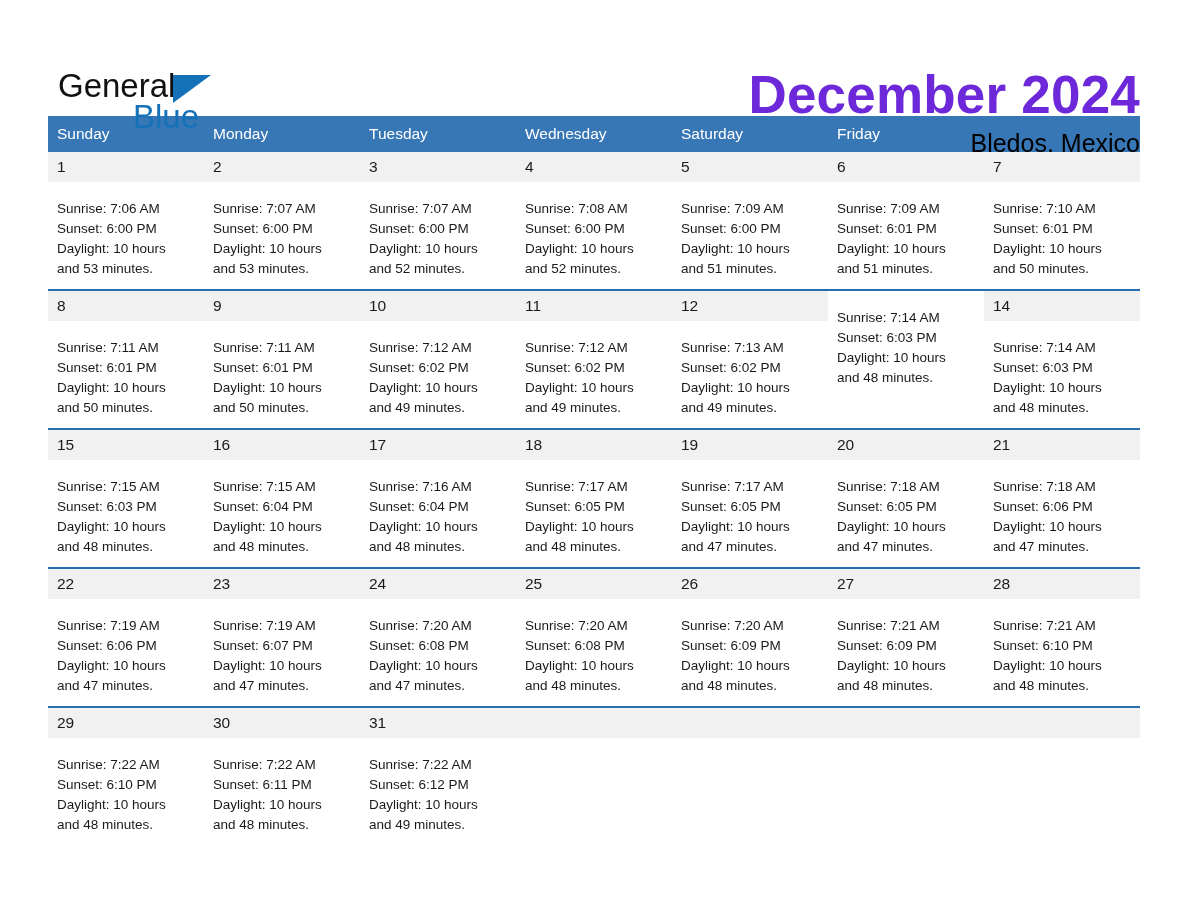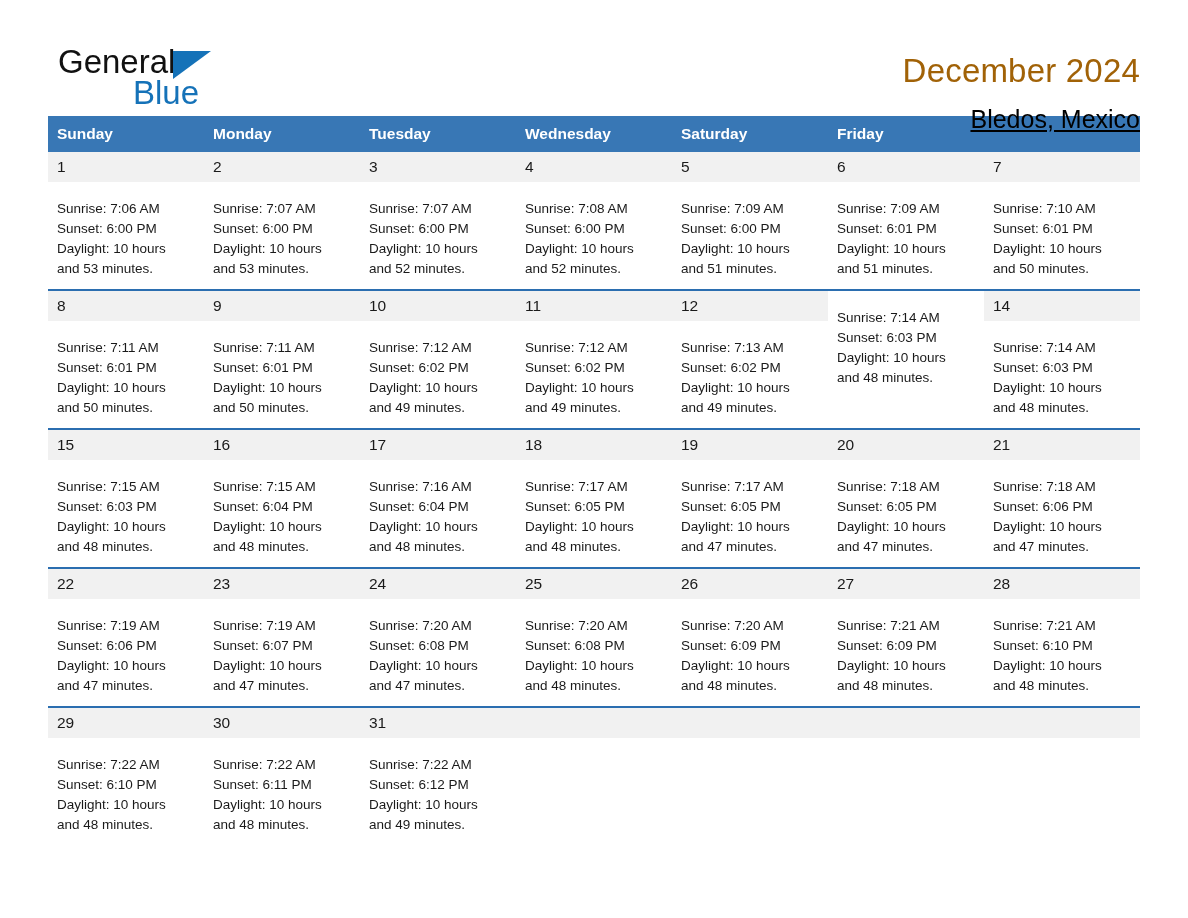--- a/index.html
+++ b/index.html
@@ -15,21 +15,21 @@
     position: relative;
     padding: 0 48px;
     background: #ffffff;
   }
 
   
   .header {
     display: flex;
     align-items: flex-start;
     justify-content: space-between;
-    padding-top: 44px;
+    padding-top: 68px;
     height: 116px;
   }
   .brand {
     position: relative;
     width: 260px;
     height: 72px;
     padding-left: 10px;
   }
   .brand-line1 {
     font-size: 33px;
@@ -50,42 +50,41 @@
   .brand-line2 {
     font-size: 33px;
     color: #1572b8;
     line-height: 34px;
     margin-left: 75px;
     display: block;
     margin-top: -4px;
   }
   .titles { text-align: right; padding-top: 2px; }
   .cal-title {
-    font-size: 33px;
-    font-weight: normal;
-    color: #a16207;
+    font-size: 53px;
+    font-weight: bold;
+    color: #6d28d9;
     line-height: 50px;
     letter-spacing: 0.2px;
   }
   .cal-subtitle {
     font-size: 25px;
     font-weight: normal;
     color: #000000;
     line-height: 34px;
     margin-top: 6px;
     text-decoration: underline;
   }
 
   
   .calendar { width: 1092px; }
   .weekday-row {
     display: grid;
     grid-template-columns: repeat(7, 1fr);
     background: #3877b5;
-    font-weight: bold;
   }
   .weekday {
     color: #ffffff;
     font-size: 15.5px;
     line-height: 19px;
     padding: 8px 0 9px 9px;
   }
   .week-row {
     display: grid;
     grid-template-columns: repeat(7, 1fr);

